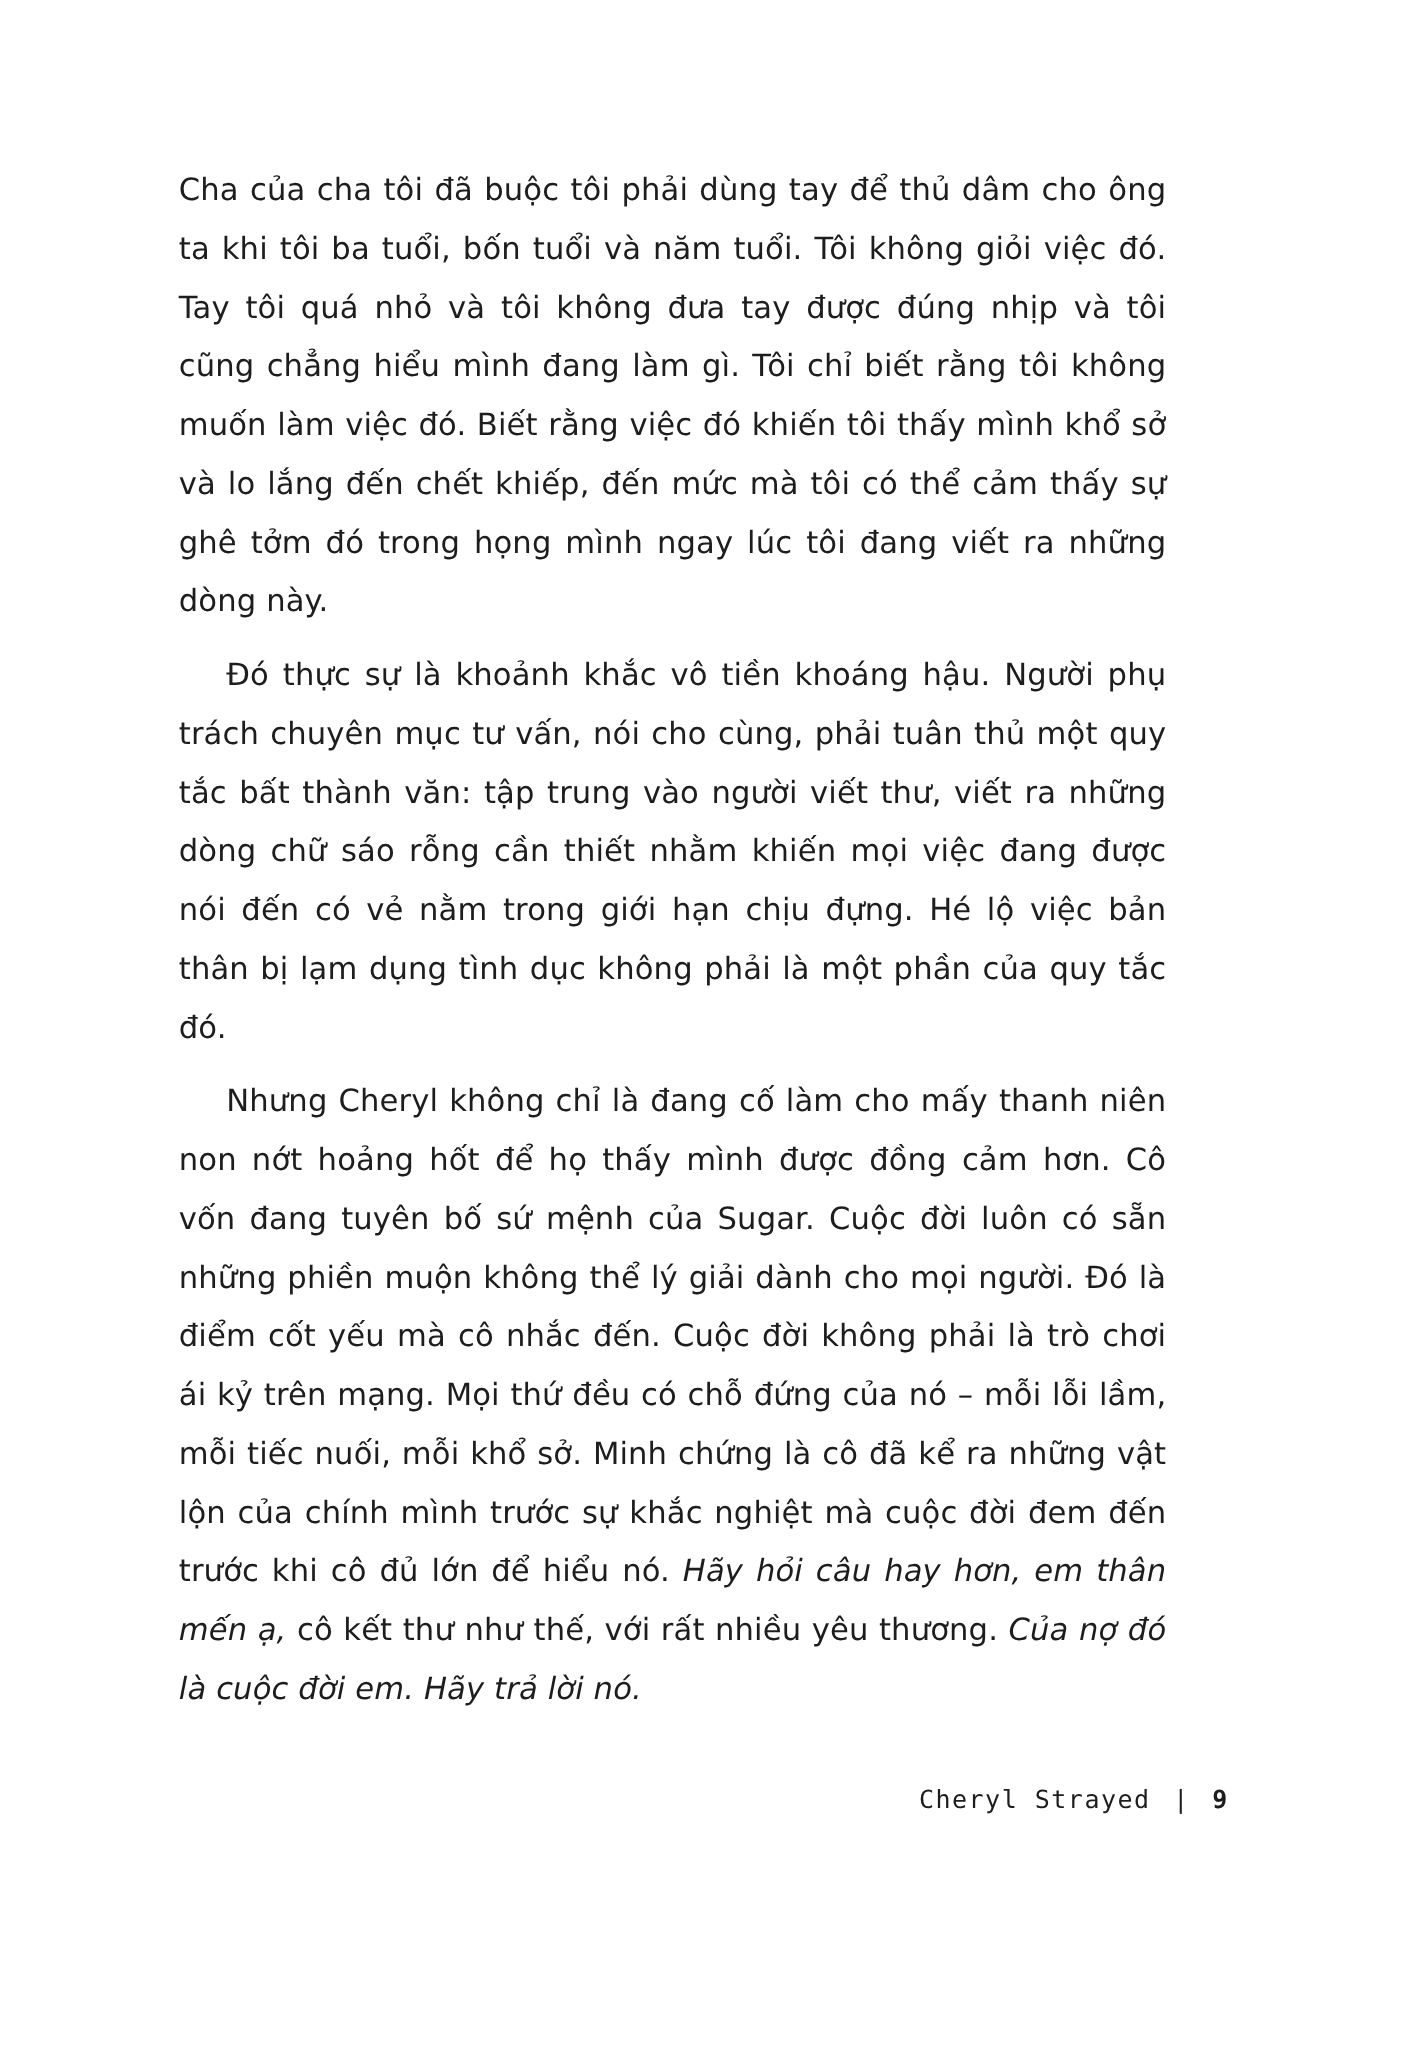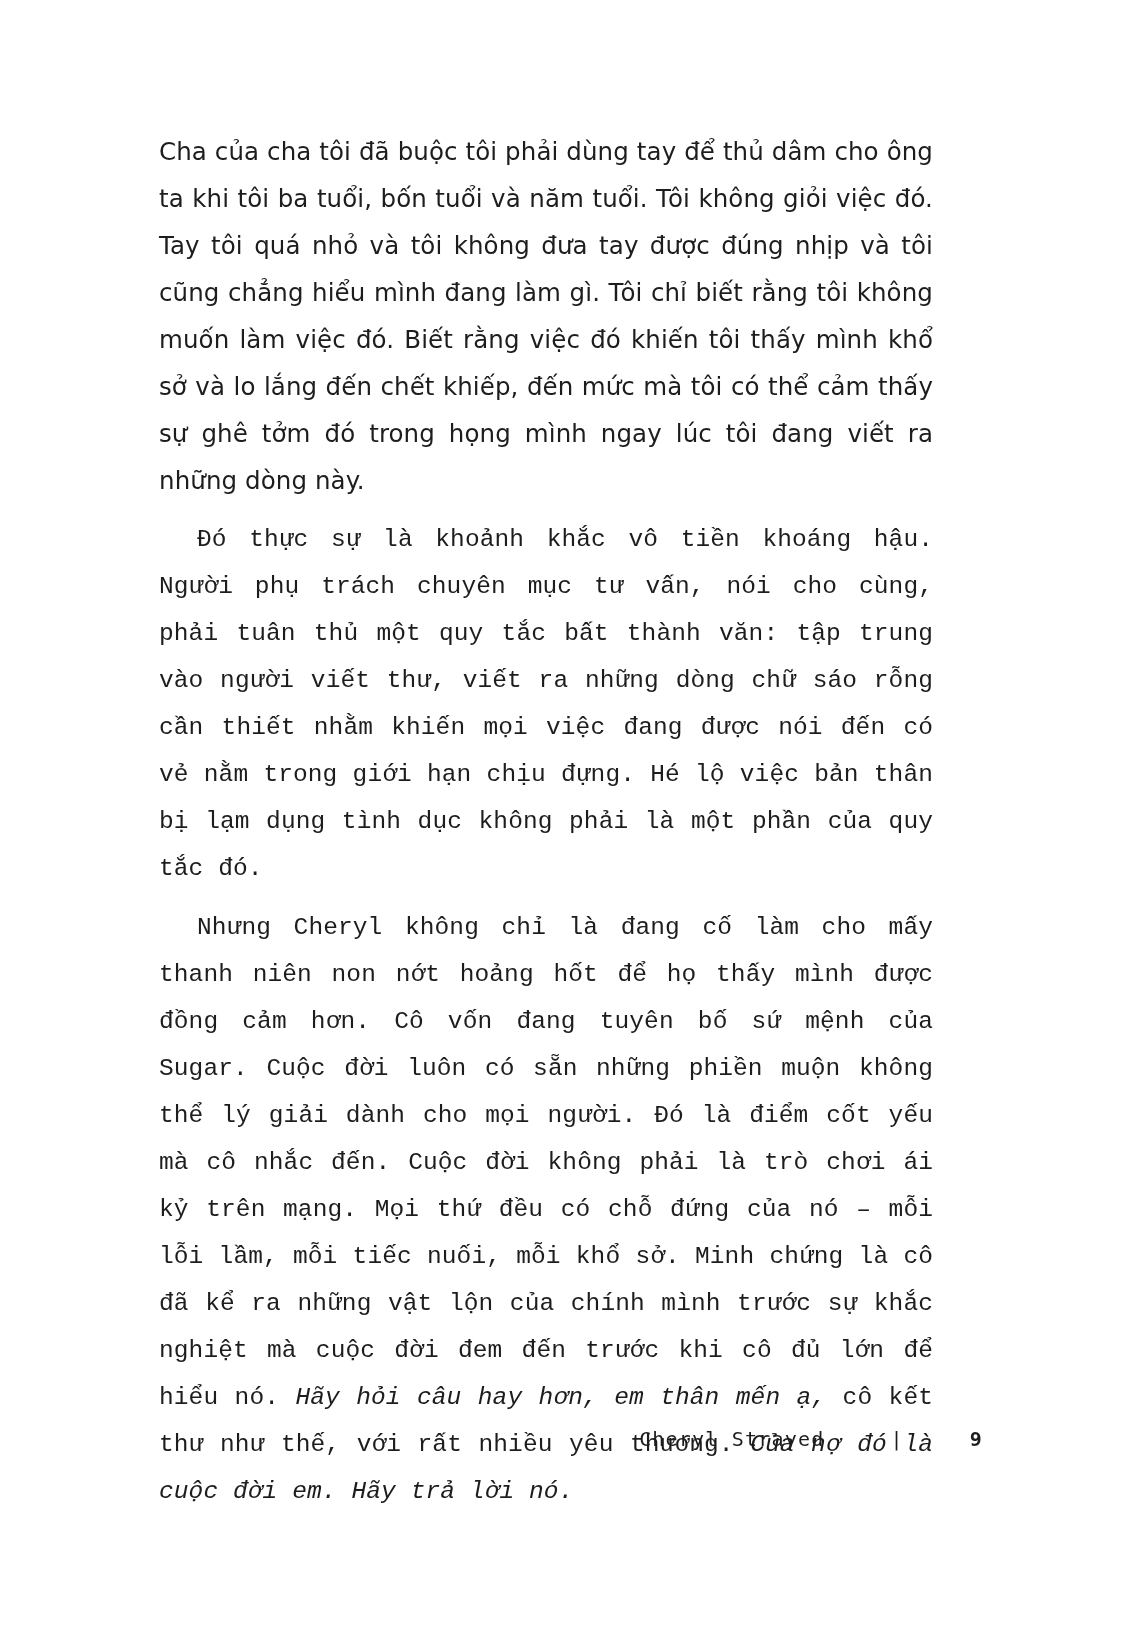--- a/index.html
+++ b/index.html
@@ -17,51 +17,49 @@
     color: #1a1a1a;
     overflow: hidden;
   }
   .text-column {
     position: absolute;
     left: 143px;
     top: 128px;
     width: 790px;
   }
   .para {
-    margin: 0 0 12px 16px;
+    margin: 0 0 12px 0;
     font-size: 24.5px;
     line-height: 47px;
     text-align: justify;
     text-justify: inter-word;
     letter-spacing: 0.1px;
     color: #1d1d1d;
   }
   .para.first {
     text-indent: 0;
   }
   .para.indent {
     text-indent: 38px;
-    font-family: Liberation Mono, monospace;
   }
   .para em {
     font-style: italic;
   }
   .footer {
     position: absolute;
     left: 143px;
     right: 143px;
     top: 1427px;
     display: flex;
     justify-content: flex-end;
     align-items: baseline;
     font-family: "DejaVu Sans Mono", monospace;
     font-size: 20px;
     letter-spacing: 1.2px;
     color: #1d1d1d;
-    gap: 48px;
   }
   .footer-author {
     margin-right: 18px;
   }
   .footer-sep {
     margin-right: 18px;
     color: #1d1d1d;
   }
   .footer-page {
     font-weight: 700;

